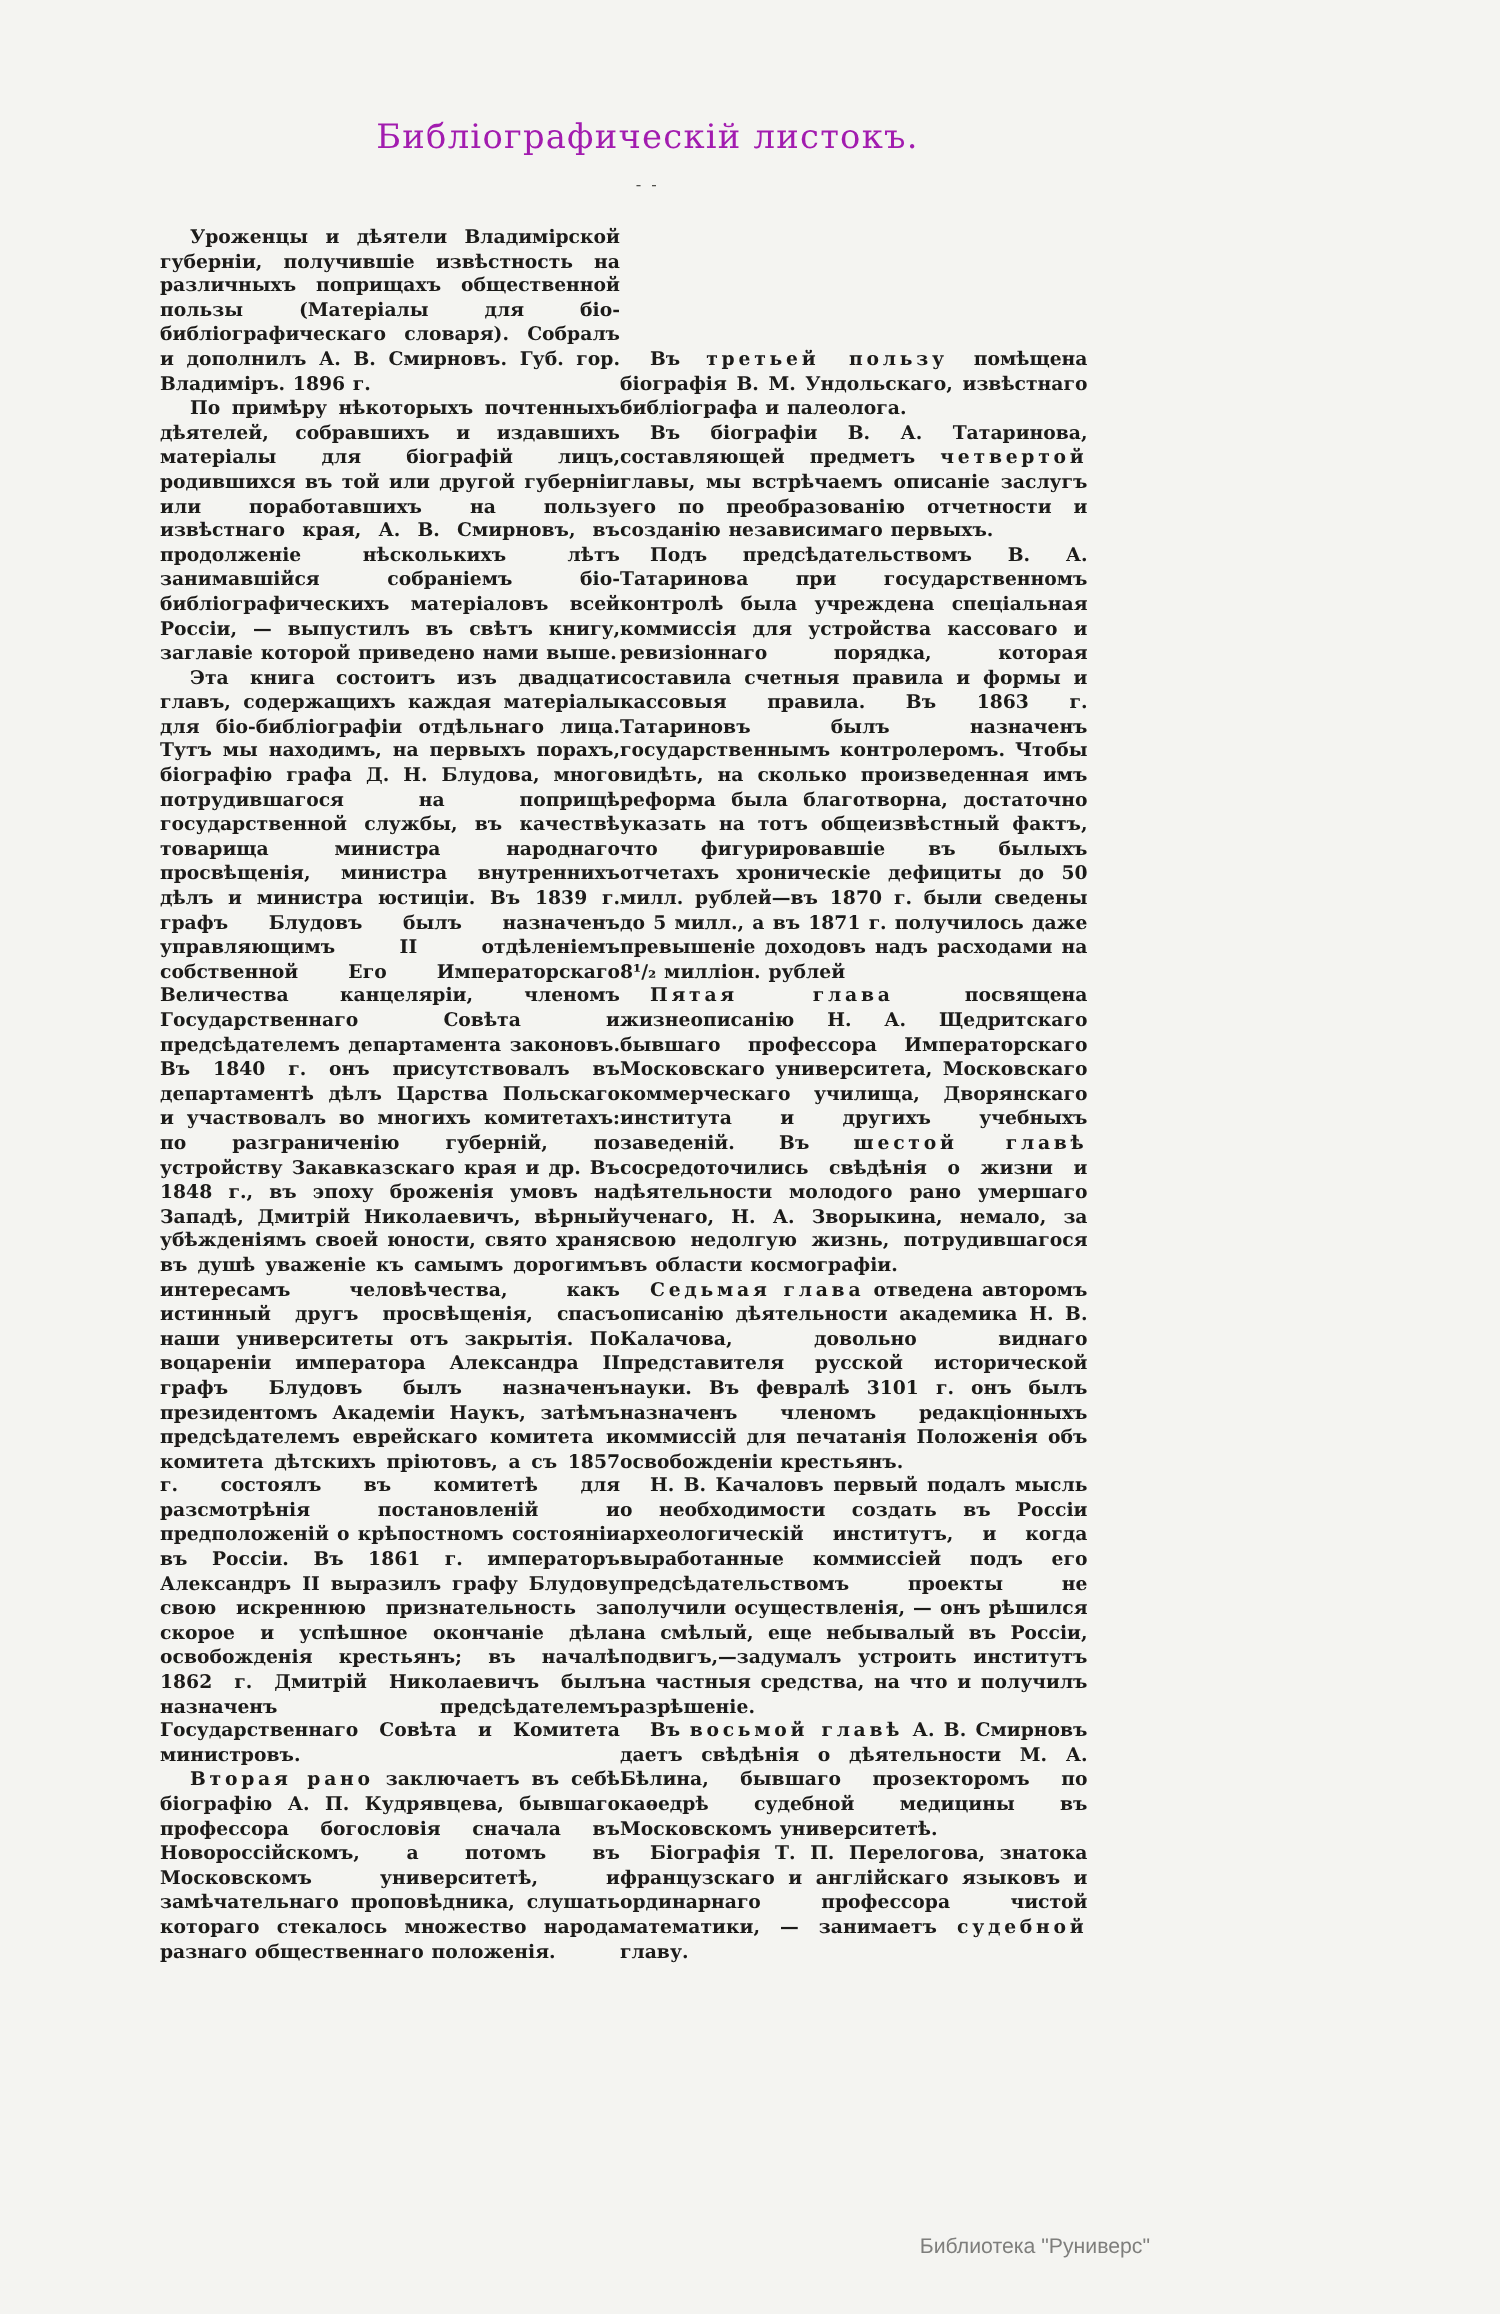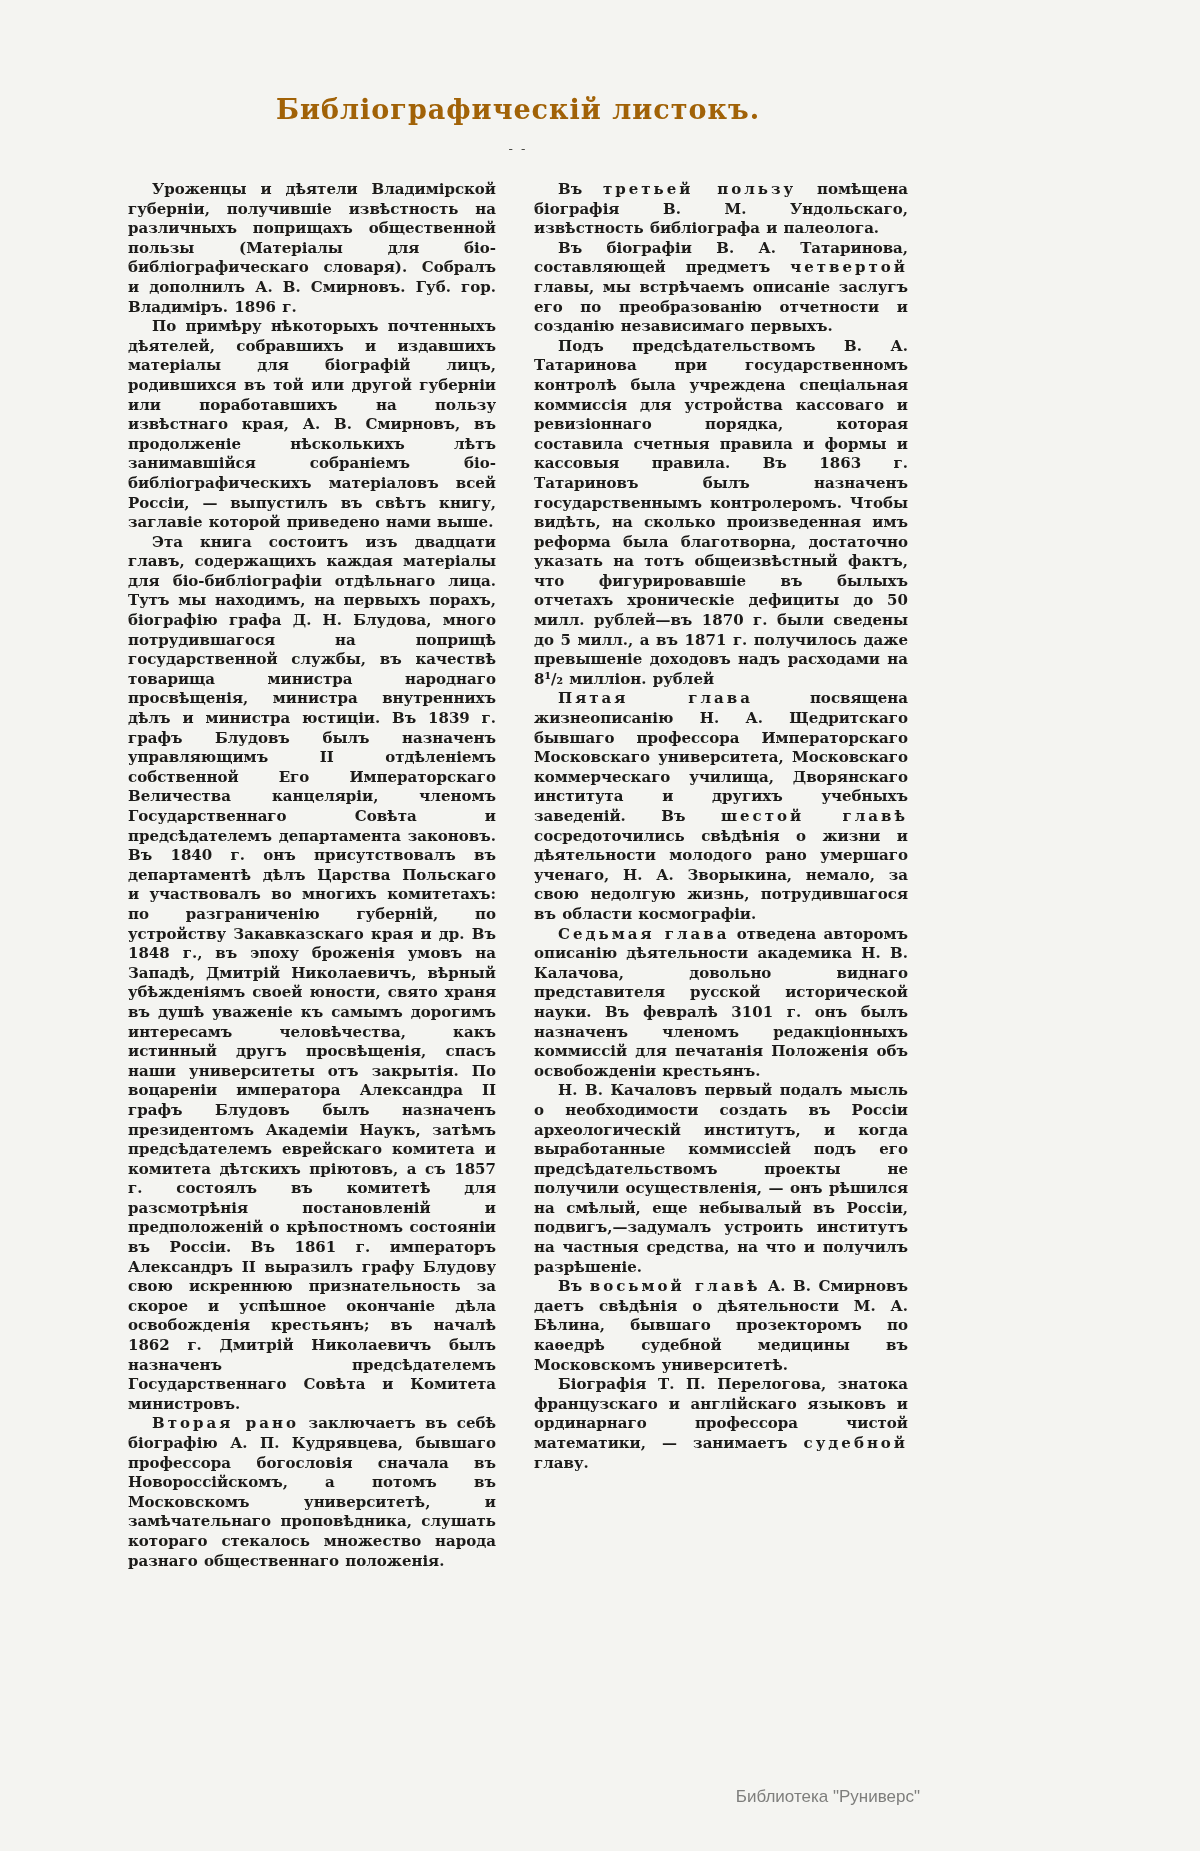--- a/index.html
+++ b/index.html
@@ -4,25 +4,25 @@
 <style>
   html,body{margin:0;padding:0;}
   body{
     width:1200px;height:1851px;position:relative;overflow:hidden;
     background:#f4f4f1;
     color:#1c1b19;
     font-family:"DejaVu Serif", serif;
   }
   .page{position:absolute;left:128px;top:0;width:780px;}
   .title{
-    font-size:27px;font-weight:700;text-align:center;
-    margin:94px 0 0 0;letter-spacing:1px;color:#a16207;
+    font-size:27px;font-weight:400;text-align:center;
+    margin:94px 0 0 0;letter-spacing:1px;color:#a21caf;
   }
   .divider{text-align:center;font-size:13px;color:#4a4a46;margin-top:16px;letter-spacing:2px;}
-  .columns{display:flex;gap:38px;margin-top:24px;}
+  .columns{display:flex;margin-top:24px;align-items:flex-end;}
   .col{font-size:15px;line-height:19.6px;font-weight:700;text-align:justify;}
   .col-left{width:368px;}
   .col-right{width:374px;}
   .para{margin:0;text-indent:24px;word-spacing:1px;}
   .spaced{letter-spacing:3px;}
   .watermark{
     position:absolute;right:280px;bottom:44px;
     font-family:"Liberation Sans", sans-serif;
     font-size:17px;color:#7e7e7c;
   }
@@ -34,21 +34,21 @@
   <h1 class="title">Библіографическій листокъ.</h1>
   <div class="divider">- -</div>
   <div class="columns">
     <div class="col col-left">
         <p class="para"><span>Уроженцы и дѣятели Владимірской губерніи, получившіе извѣстность на различныхъ поприщахъ общественной пользы (Матеріалы для біо-библіографическаго словаря). Собралъ и дополнилъ А. В. Смирновъ. Губ. гор. Владиміръ. 1896 г.</span></p>
         <p class="para"><span>По примѣру нѣкоторыхъ почтенныхъ дѣятелей, собравшихъ и издавшихъ матеріалы для біографій лицъ, родившихся въ той или другой губерніи или поработавшихъ на пользу извѣстнаго края, А. В. Смирновъ, въ продолженіе нѣсколькихъ лѣтъ занимавшійся собраніемъ біо-библіографическихъ матеріаловъ всей Россіи, — выпустилъ въ свѣтъ книгу, заглавіе которой приведено нами выше.</span></p>
         <p class="para"><span>Эта книга состоитъ изъ двадцати главъ, содержащихъ каждая матеріалы для біо-библіографіи отдѣльнаго лица. Тутъ мы находимъ, на первыхъ порахъ, біографію графа Д. Н. Блудова, много потрудившагося на поприщѣ государственной службы, въ качествѣ товарища министра народнаго просвѣщенія, министра внутреннихъ дѣлъ и министра юстиціи. Въ 1839 г. графъ Блудовъ былъ назначенъ управляющимъ II отдѣленіемъ собственной Его Императорскаго Величества канцеляріи, членомъ Государственнаго Совѣта и предсѣдателемъ департамента законовъ. Въ 1840 г. онъ присутствовалъ въ департаментѣ дѣлъ Царства Польскаго и участвовалъ во многихъ комитетахъ: по разграниченію губерній, по устройству Закавказскаго края и др. Въ 1848 г., въ эпоху броженія умовъ на Западѣ, Дмитрій Николаевичъ, вѣрный убѣжденіямъ своей юности, свято храня въ душѣ уваженіе къ самымъ дорогимъ интересамъ человѣчества, какъ истинный другъ просвѣщенія, спасъ наши университеты отъ закрытія. По воцареніи императора Александра II графъ Блудовъ былъ назначенъ президентомъ Академіи Наукъ, затѣмъ предсѣдателемъ еврейскаго комитета и комитета дѣтскихъ пріютовъ, а съ 1857 г. состоялъ въ комитетѣ для разсмотрѣнія постановленій и предположеній о крѣпостномъ состояніи въ Россіи. Въ 1861 г. императоръ Александръ II выразилъ графу Блудову свою искреннюю признательность за скорое и успѣшное окончаніе дѣла освобожденія крестьянъ; въ началѣ 1862 г. Дмитрій Николаевичъ былъ назначенъ предсѣдателемъ Государственнаго Совѣта и Комитета министровъ.</span></p>
         <p class="para"><span class="spaced">Вторая рано</span><span> заключаетъ въ себѣ біографію А. П. Кудрявцева, бывшаго профессора богословія сначала въ Новороссійскомъ, а потомъ въ Московскомъ университетѣ, и замѣчательнаго проповѣдника, слушать котораго стекалось множество народа разнаго общественнаго положенія.</span></p>
       </div>
     <div class="col col-right">
-        <p class="para"><span>Въ </span><span class="spaced">третьей пользу</span><span> помѣщена біографія В. М. Ундольскаго, извѣстность библіографа и палеолога.</span></p>
+        <p class="para"><span>Въ </span><span class="spaced">третьей пользу</span><span> помѣщена біографія В. М. Ундольскаго, извѣстнаго библіографа и палеолога.</span></p>
         <p class="para"><span>Въ біографіи В. А. Татаринова, составляющей предметъ </span><span class="spaced">четвертой</span><span> главы, мы встрѣчаемъ описаніе заслугъ его по преобразованію отчетности и созданію независимаго первыхъ.</span></p>
         <p class="para"><span>Подъ предсѣдательствомъ В. А. Татаринова при государственномъ контролѣ была учреждена спеціальная коммиссія для устройства кассоваго и ревизіоннаго порядка, которая составила счетныя правила и формы и кассовыя правила. Въ 1863 г. Татариновъ былъ назначенъ государственнымъ контролеромъ. Чтобы видѣть, на сколько произведенная имъ реформа была благотворна, достаточно указать на тотъ общеизвѣстный фактъ, что фигурировавшіе въ былыхъ отчетахъ хроническіе дефициты до 50 милл. рублей—въ 1870 г. были сведены до 5 милл., а въ 1871 г. получилось даже превышеніе доходовъ надъ расходами на 8¹/₂ милліон. рублей</span></p>
         <p class="para"><span class="spaced">Пятая глава</span><span> посвящена жизнеописанію Н. А. Щедритскаго бывшаго профессора Императорскаго Московскаго университета, Московскаго коммерческаго училища, Дворянскаго института и другихъ учебныхъ заведеній. Въ </span><span class="spaced">шестой главѣ</span><span> сосредоточились свѣдѣнія о жизни и дѣятельности молодого рано умершаго ученаго, Н. А. Зворыкина, немало, за свою недолгую жизнь, потрудившагося въ области космографіи.</span></p>
         <p class="para"><span class="spaced">Седьмая глава</span><span> отведена авторомъ описанію дѣятельности академика Н. В. Калачова, довольно виднаго представителя русской исторической науки. Въ февралѣ 3101 г. онъ былъ назначенъ членомъ редакціонныхъ коммиссій для печатанія Положенія объ освобожденіи крестьянъ.</span></p>
         <p class="para"><span>Н. В. Качаловъ первый подалъ мысль о необходимости создать въ Россіи археологическій институтъ, и когда выработанные коммиссіей подъ его предсѣдательствомъ проекты не получили осуществленія, — онъ рѣшился на смѣлый, еще небывалый въ Россіи, подвигъ,—задумалъ устроить институтъ на частныя средства, на что и получилъ разрѣшеніе.</span></p>
         <p class="para"><span>Въ </span><span class="spaced">восьмой главѣ</span><span> А. В. Смирновъ даетъ свѣдѣнія о дѣятельности М. А. Бѣлина, бывшаго прозекторомъ по каѳедрѣ судебной медицины въ Московскомъ университетѣ.</span></p>
         <p class="para"><span>Біографія Т. П. Перелогова, знатока французскаго и англійскаго языковъ и ординарнаго профессора чистой математики, — занимаетъ </span><span class="spaced">судебной</span><span> главу.</span></p>
       </div>
   </div>
 </div>

